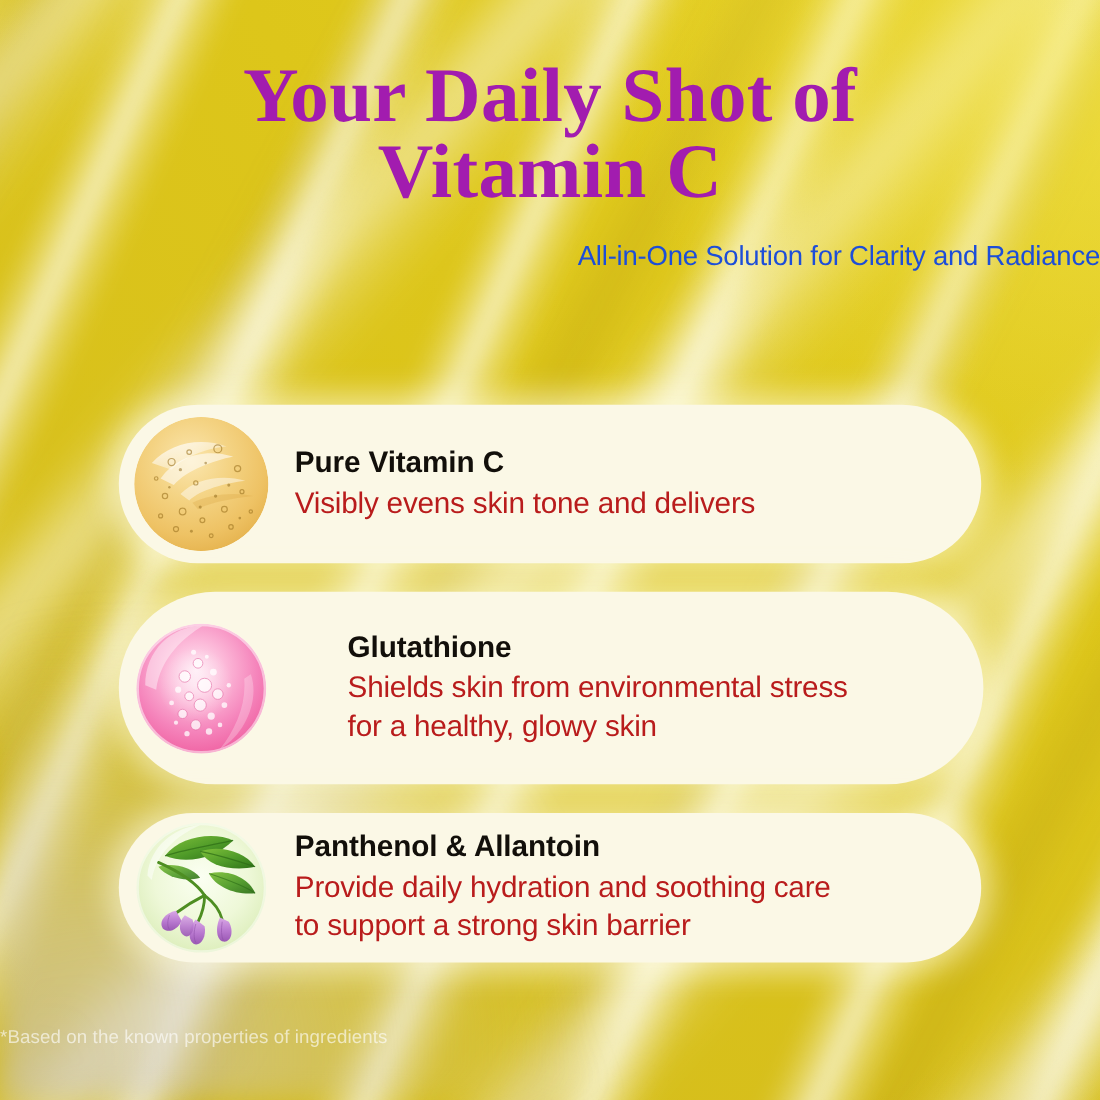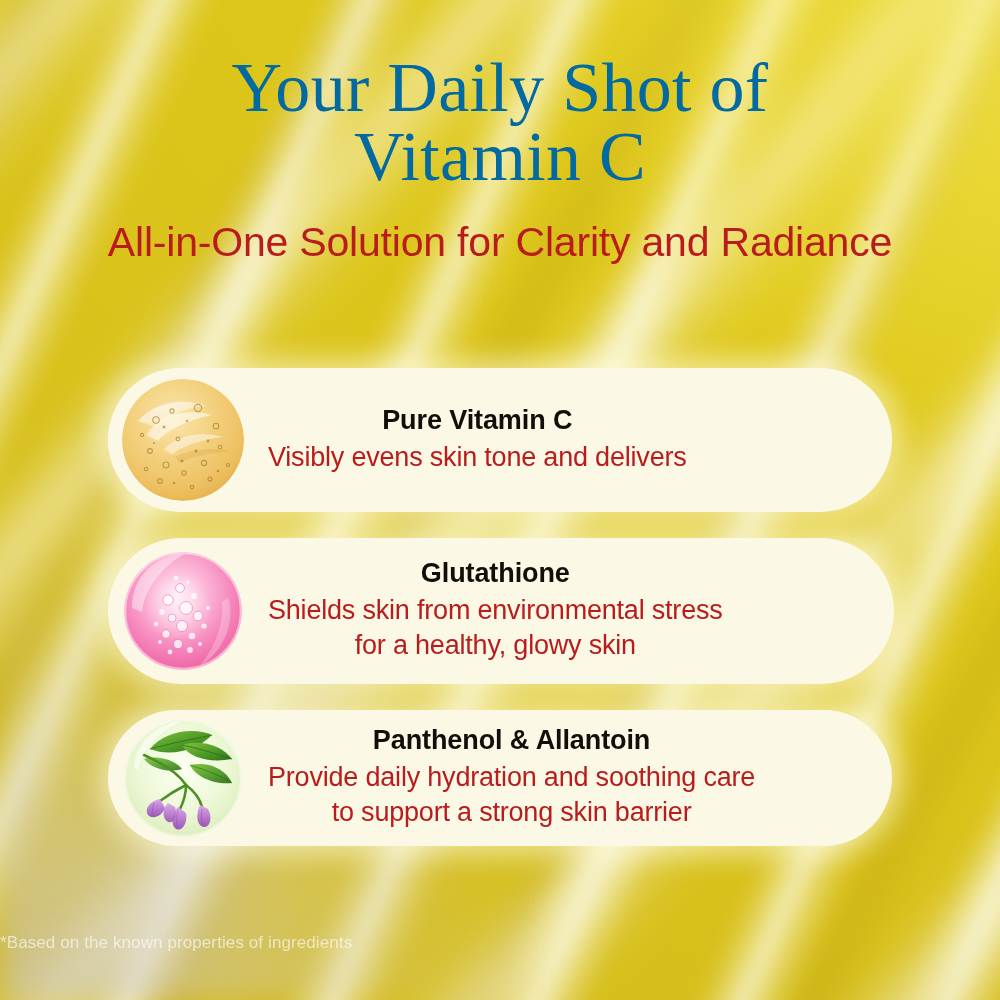--- a/index.html
+++ b/index.html
@@ -89,50 +89,50 @@
       radial-gradient(ellipse 115% 110% at 50% 45%, rgba(0,0,0,0) 55%, rgba(120,96,10,0.10) 100%);
   }
 
   
   .header { position:absolute; left:0; right:0; top:54px; text-align:center; }
 
   .title {
     font-family:"Liberation Serif", "DejaVu Serif", serif;
     font-size:70px;
     line-height:0.98;
-    color:#0369a1;
+    color:#a21caf;
     letter-spacing:0.3px;
-    font-weight:400;
+    font-weight:700;
   }
   .title .line2 { display:block; }
 
   .subtitle {
     margin-top:28px;
     font-family:"Liberation Sans", sans-serif;
-    font-size:41px;
+    font-size:25px;
     font-weight:500;
-    color:#b91c1c;
+    color:#1d4ed8;
     letter-spacing:-0.2px;
+    text-align:right;
   }
 
   
   .cards { position:absolute; left:0; top:368px; width:1000px; }
 
   .card {
     position:relative;
     display:flex;
     align-items:center;
     margin-left:108px;
     background:#fbf8e6;
     border-radius:999px;
     box-shadow:0 0 26px 10px rgba(255,253,228,0.55);
-    text-align:center;
   }
   .card-1 { width:784px; height:144px; }
-  .card-2 { width:786px; height:146px; margin-top:26px; }
+  .card-2 { width:786px; height:175px; margin-top:26px;gap:48px; }
   .card-3 { width:784px; height:136px; margin-top:26px; }
 
   .icon-wrap {
     flex:0 0 auto;
     width:126px; height:126px;
     margin-left:12px;
     border-radius:50%;
     overflow:hidden;
     position:relative;
   }

